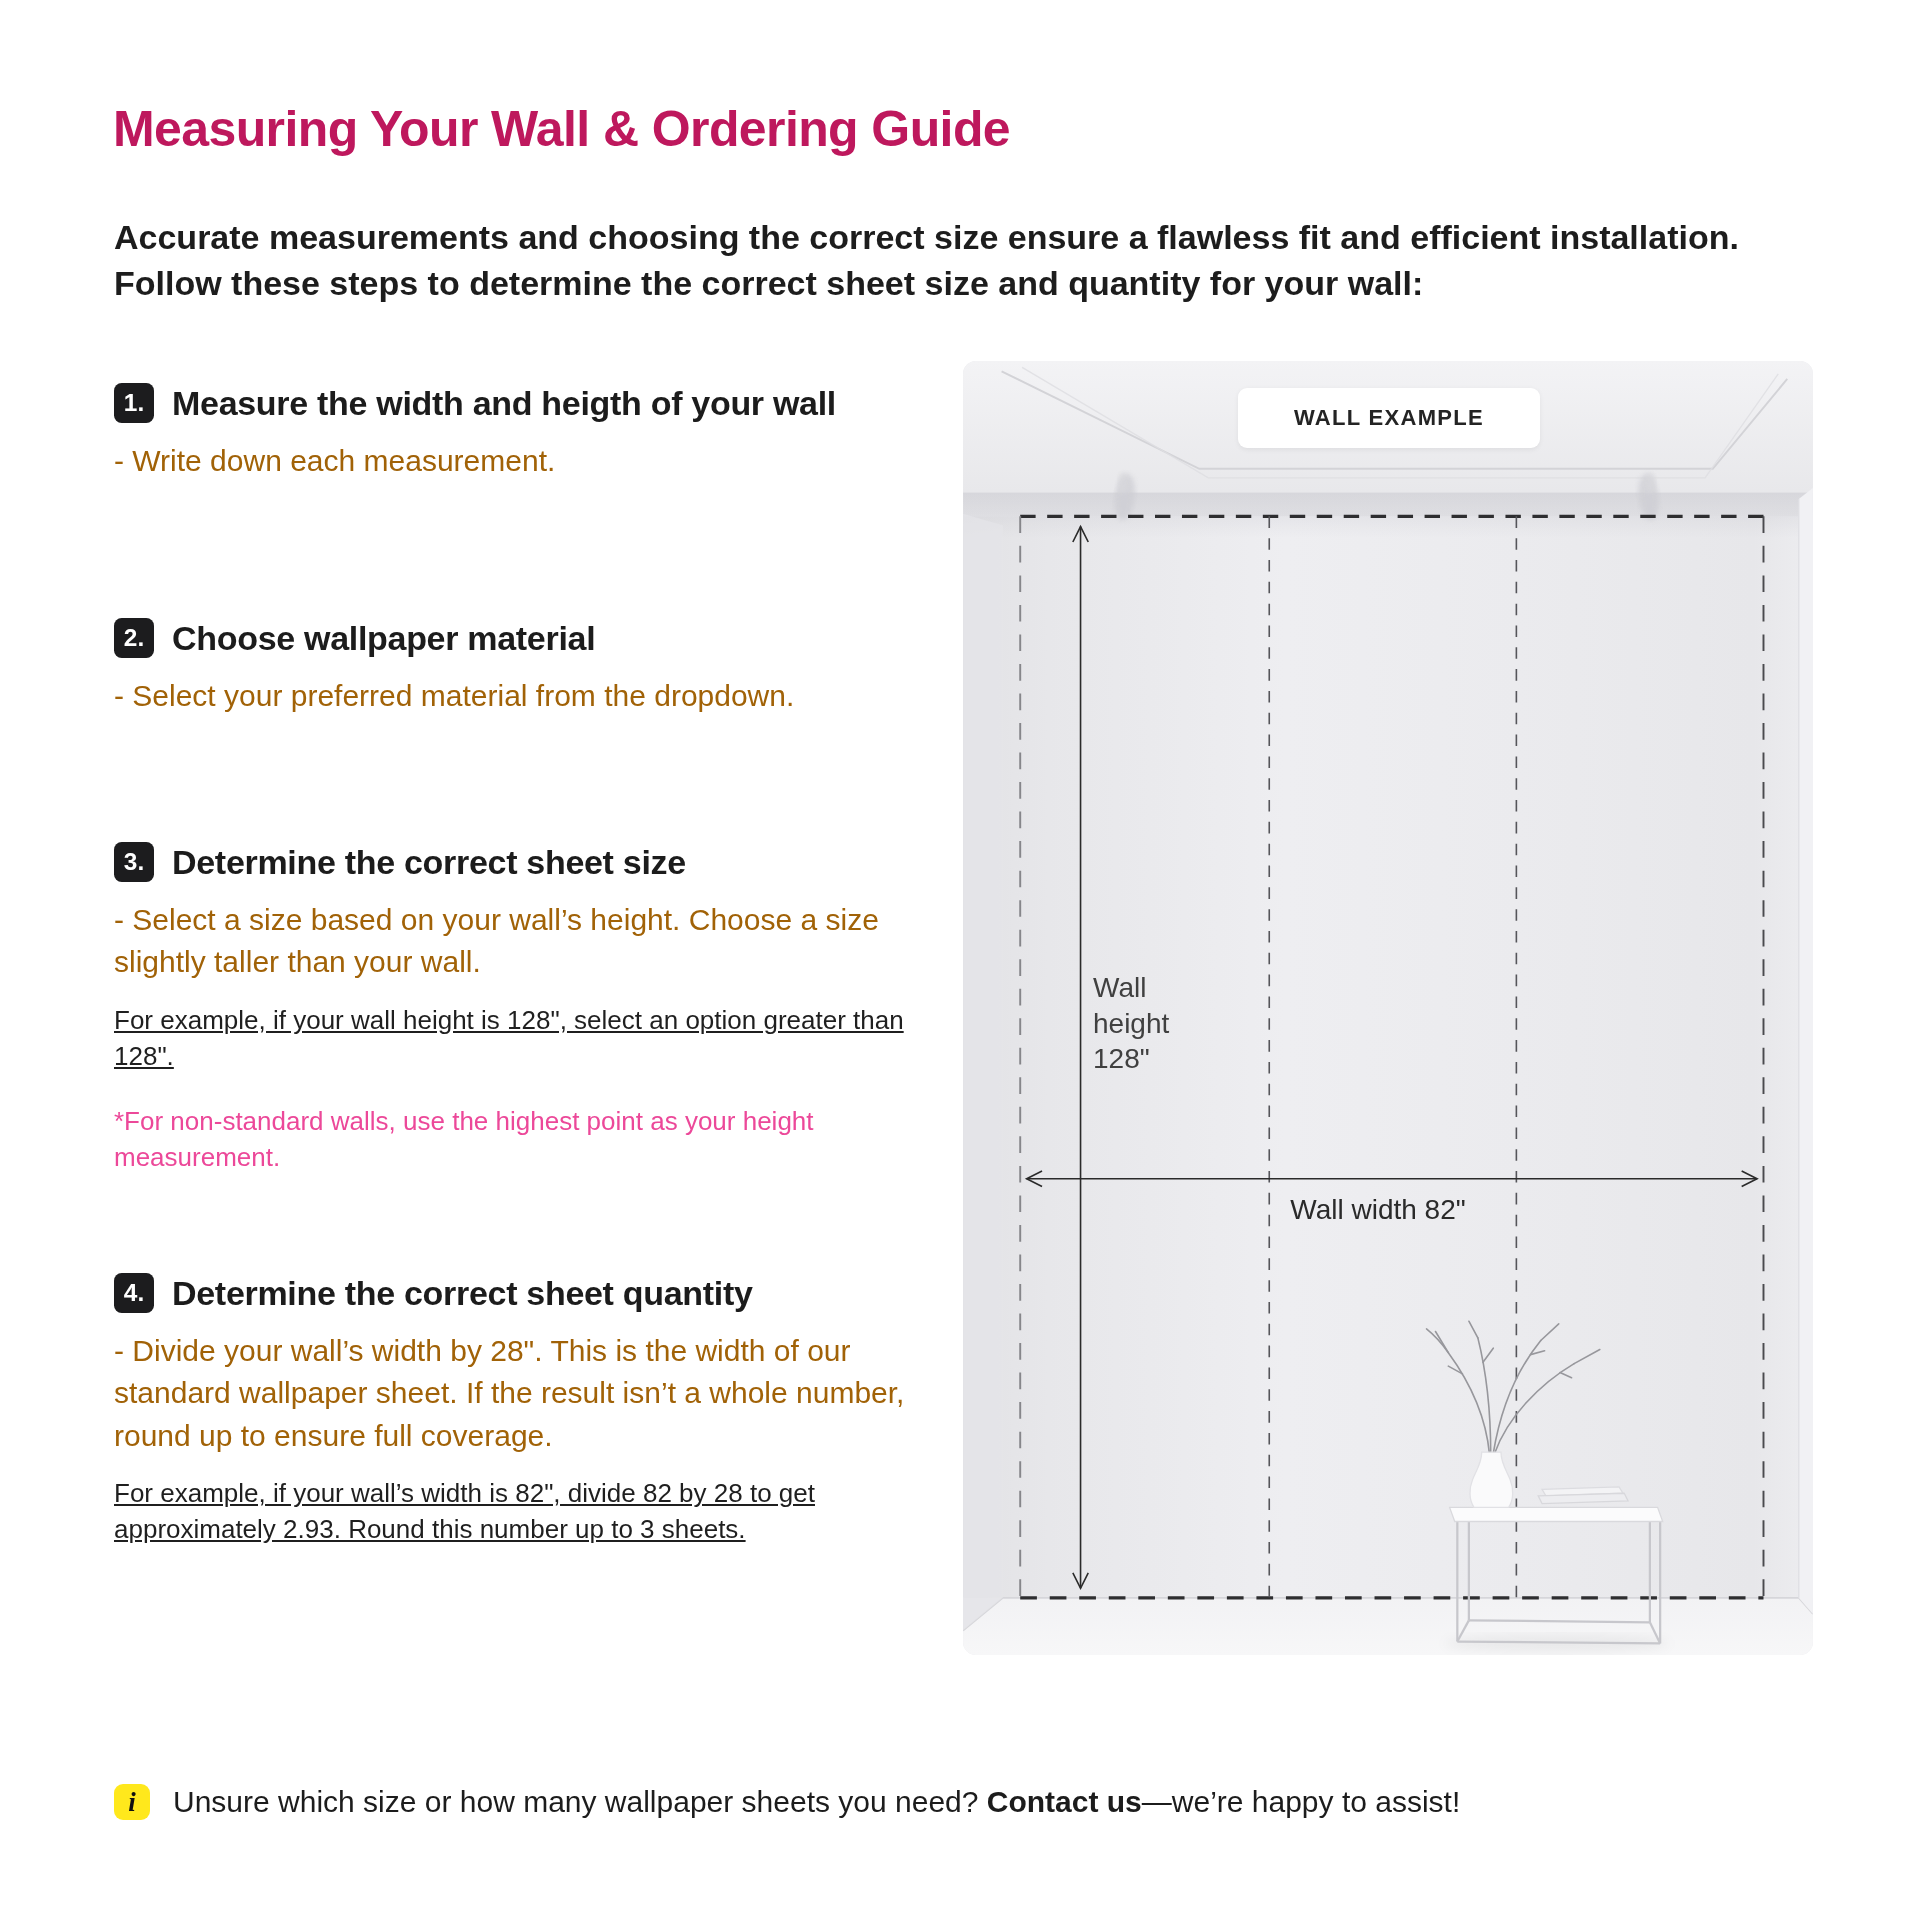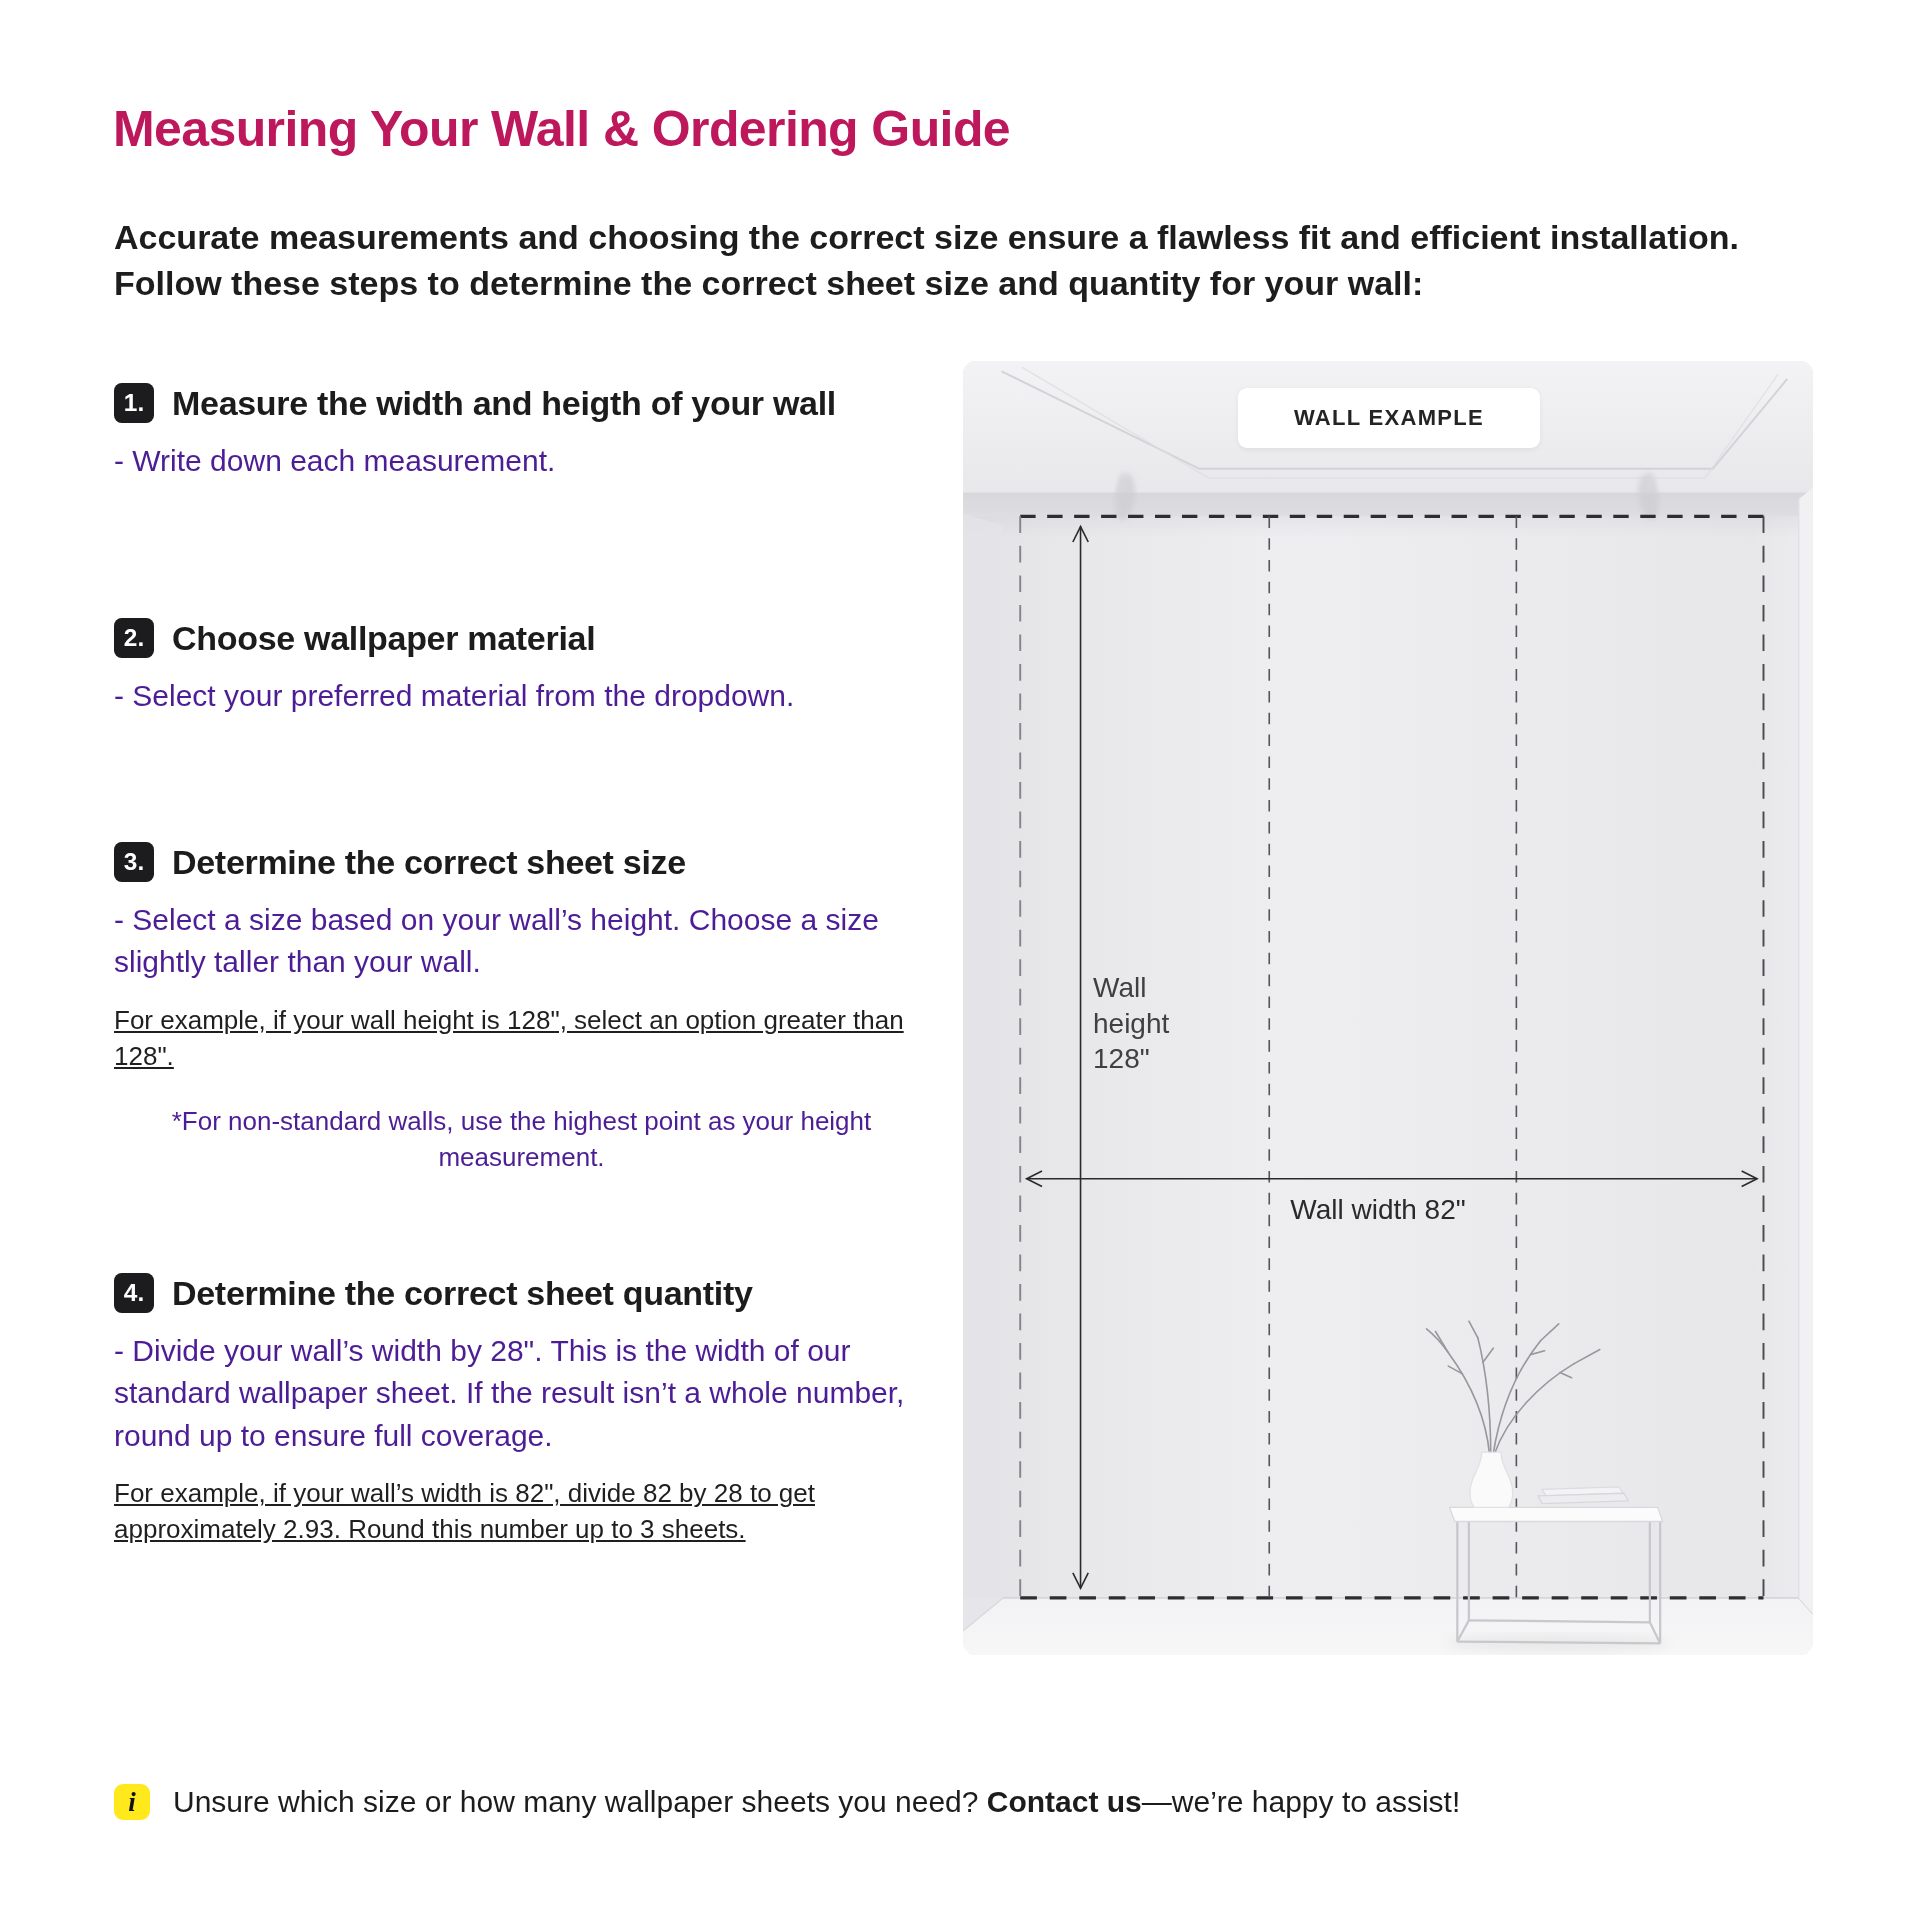--- a/index.html
+++ b/index.html
@@ -19,23 +19,23 @@
   }
 
   .step { position:absolute; left:114px; width:815px; }
   .step-head { display:flex; align-items:center; gap:18px; }
   .num-badge {
     flex:0 0 auto; width:40px; height:40px; background:#1c1c1e; border-radius:7.7px;
     color:#ffffff; font-size:24.4px; font-weight:700;
     display:flex; align-items:center; justify-content:center;
   }
   .step-title { font-size:34px; font-weight:700; color:#1c1c1c; letter-spacing:-0.3px; }
-  .step-body { margin-top:16.7px; font-size:30px; line-height:1.42; color:#4c1d95; }
+  .step-body { margin-top:16.7px; font-size:30px; line-height:1.42; color:#a16207; }
   .step-example { margin-top:19px; font-size:26px; line-height:1.38; color:#1f1f1f;text-decoration:underline; }
-  .step-note { margin-top:29.5px; font-size:26px; line-height:1.38; color:#4c1d95;text-align:center; }
+  .step-note { margin-top:29.5px; font-size:26px; line-height:1.38; color:#ec4899; }
 
   .wall-figure {
     left:963px; top:361px; width:850px; height:1294px;
     border-radius:13px; overflow:hidden; background:#ebebee;
   }
   .wall-figure svg { position:absolute; left:0; top:0; }
 
   .wall-badge {
     position:absolute; left:275px; top:27px; width:302px; height:60px;
     background:#ffffff; border-radius:9px;

